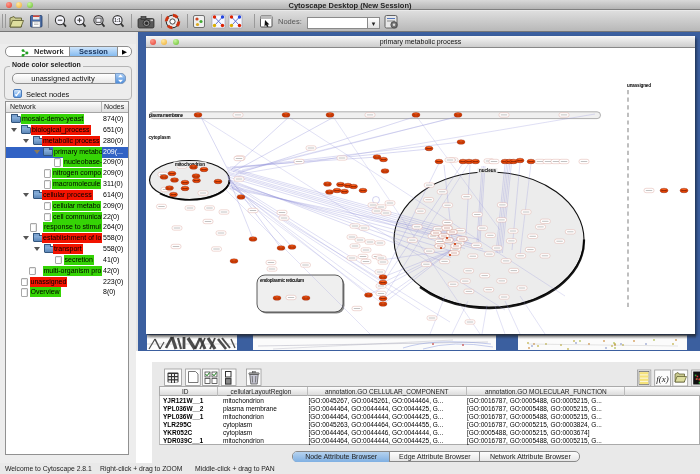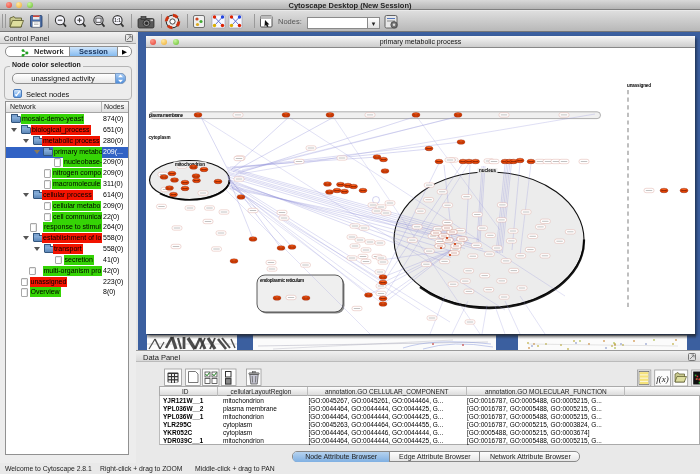--- a/index.html
+++ b/index.html
@@ -1,16 +1,16 @@
 <!DOCTYPE html>
 <html><head><meta charset="utf-8"><style>*{margin:0;padding:0;box-sizing:border-box}
 html,body{width:700px;height:474px;overflow:hidden}
 body{font-family:"Liberation Sans",sans-serif;-webkit-font-smoothing:antialiased}
 .abs{position:absolute}
-#app{position:absolute;left:0;top:0;width:700px;height:474px;background:#e9e9e9}
+#app{position:absolute;left:0;top:0;width:700px;height:338px;background:#e9e9e9}
 #mtitle{left:0;top:0;width:700px;height:10px;background:linear-gradient(#d9d9d9,#b4b4b4);border-bottom:1px solid #7f7f7f}
 .tl{width:6px;height:6px;border-radius:50%;top:2px}
 #mtitle .t1{left:6px;background:radial-gradient(circle at 35% 30%,#ff9a8a,#e33e32)}
 #mtitle .t2{left:16px;background:radial-gradient(circle at 35% 30%,#ffe9a0,#efab2f)}
 #mtitle .t3{left:27px;background:radial-gradient(circle at 35% 30%,#c8f7a0,#67bb2c)}
 #mtitle .mt{left:0;top:1px;width:700px;text-align:center;font-size:7.5px;font-weight:bold;color:#222}
 #toolbar{left:0;top:11px;width:700px;height:21px;background:linear-gradient(#dedede,#b8b8b8);border-bottom:1px solid #777}
 .tsep{top:3px;width:1px;height:14px;background:#9a9a9a}
 #toolbar .grip{left:2px;top:3px;width:4px;height:14px;border-left:1px solid #999;border-right:1px solid #999}
 #search-lab{left:278px;top:6px;font-size:7.5px;color:#555}
@@ -662,27 +662,20 @@
       <ellipse cx="520" cy="160.5" rx="4.0" ry="2.3" fill="url(#ng)" stroke="#8a2a18" stroke-width="0.35"></ellipse>
       <line x1="517.4" y1="160.5" x2="522.6" y2="160.5" stroke="#701500" stroke-width="0.8" opacity="0.85"></line>
       <ellipse cx="531" cy="161.5" rx="4.0" ry="2.3" fill="url(#ng)" stroke="#8a2a18" stroke-width="0.35"></ellipse>
       <line x1="528.4" y1="161.5" x2="533.6" y2="161.5" stroke="#701500" stroke-width="0.8" opacity="0.85"></line>
       <ellipse cx="664" cy="190.5" rx="4.0" ry="2.3" fill="url(#ng)" stroke="#8a2a18" stroke-width="0.35"></ellipse>
       <line x1="661.4" y1="190.5" x2="666.6" y2="190.5" stroke="#701500" stroke-width="0.8" opacity="0.85"></line>
       <ellipse cx="684" cy="190.5" rx="4.0" ry="2.3" fill="url(#ng)" stroke="#8a2a18" stroke-width="0.35"></ellipse>
       <line x1="681.4" y1="190.5" x2="686.6" y2="190.5" stroke="#701500" stroke-width="0.8" opacity="0.85"></line>
     </svg>
     <div class="abs" id="fw-shadow"></div>
-    <div class="abs" id="cp-head">
-      <span>Control Panel</span>
-      <svg class="abs" style="right:3px;top:2px" width="8" height="8" viewBox="0 0 8 8">
-        <rect x="0.5" y="0.5" width="7" height="7" rx="1" fill="none" stroke="#777" stroke-width="1"></rect>
-        <path d="M2,6 L6,2 M6,2 L3.6,2 M6,2 L6,4.4" stroke="#777" stroke-width="0.9" fill="none"></path>
-      </svg>
-    </div>
     <div class="abs" id="cpanel">
       <div class="abs" id="cp-tabs">
         <svg class="abs" style="left:15px;top:2px" width="8" height="8" viewBox="0 0 8 8">
           <circle cx="2" cy="1.6" r="1.4" fill="#2a2"></circle>
           <circle cx="6" cy="4" r="1.4" fill="#2a2"></circle>
           <circle cx="2" cy="6.4" r="1.4" fill="#2a2"></circle>
           <path d="M2,1.6 L6,4 L2,6.4" stroke="#282" stroke-width="0.7" fill="none"></path>
         </svg>
         <span class="net">Network</span>
         <div class="mosaic">Session</div>
@@ -792,27 +785,20 @@
           <div class="file" style="left:15px"></div>
           <div class="lab rl" style="left:23.5px;max-width:72.5px">unassigned</div>
           <div class="val">223(0)</div>
         </div>
         <div class="trow" style="top:185.3px">
           <div class="file" style="left:15px"></div>
           <div class="lab gl" style="left:23.5px;max-width:72.5px">Overview</div>
           <div class="val">8(0)</div>
         </div>
       </div>
-    </div>
-    <div class="abs" id="dp-head">
-      <span>Data Panel</span>
-      <svg class="abs" style="right:4px;top:2px" width="8" height="8" viewBox="0 0 8 8">
-        <rect x="0.5" y="0.5" width="7" height="7" rx="1" fill="none" stroke="#777" stroke-width="1"></rect>
-        <path d="M2,6 L6,2 M6,2 L3.6,2 M6,2 L6,4.4" stroke="#777" stroke-width="0.9" fill="none"></path>
-      </svg>
     </div>
     <div class="abs" id="dp-body">
       <div class="abs" style="left:7px;top:33.5px;width:552px;height:49.5px;background:#fff;border-left:1px solid #bbb;border-right:1px solid #bbb;border-bottom:1px solid #aaa"></div>
       <svg class="abs" style="left:1px;top:0px" width="563" height="25" viewBox="137 362 563 25">
         <rect x="148.6" y="369" width="16.8" height="16.5" fill="#fdfdfd" stroke="#999" stroke-width="0.8"></rect>
         <rect x="151.5" y="372.5" width="11" height="10" rx="1" fill="#333"></rect>
         <rect x="152.5" y="374" width="9" height="2" fill="#eee"></rect>
         <rect x="152.5" y="377.2" width="9" height="2" fill="#eee"></rect>
         <rect x="152.5" y="380.4" width="9" height="2" fill="#eee"></rect>
         <line x1="155.5" y1="373" x2="155.5" y2="383" stroke="#333" stroke-width="1"></line>

